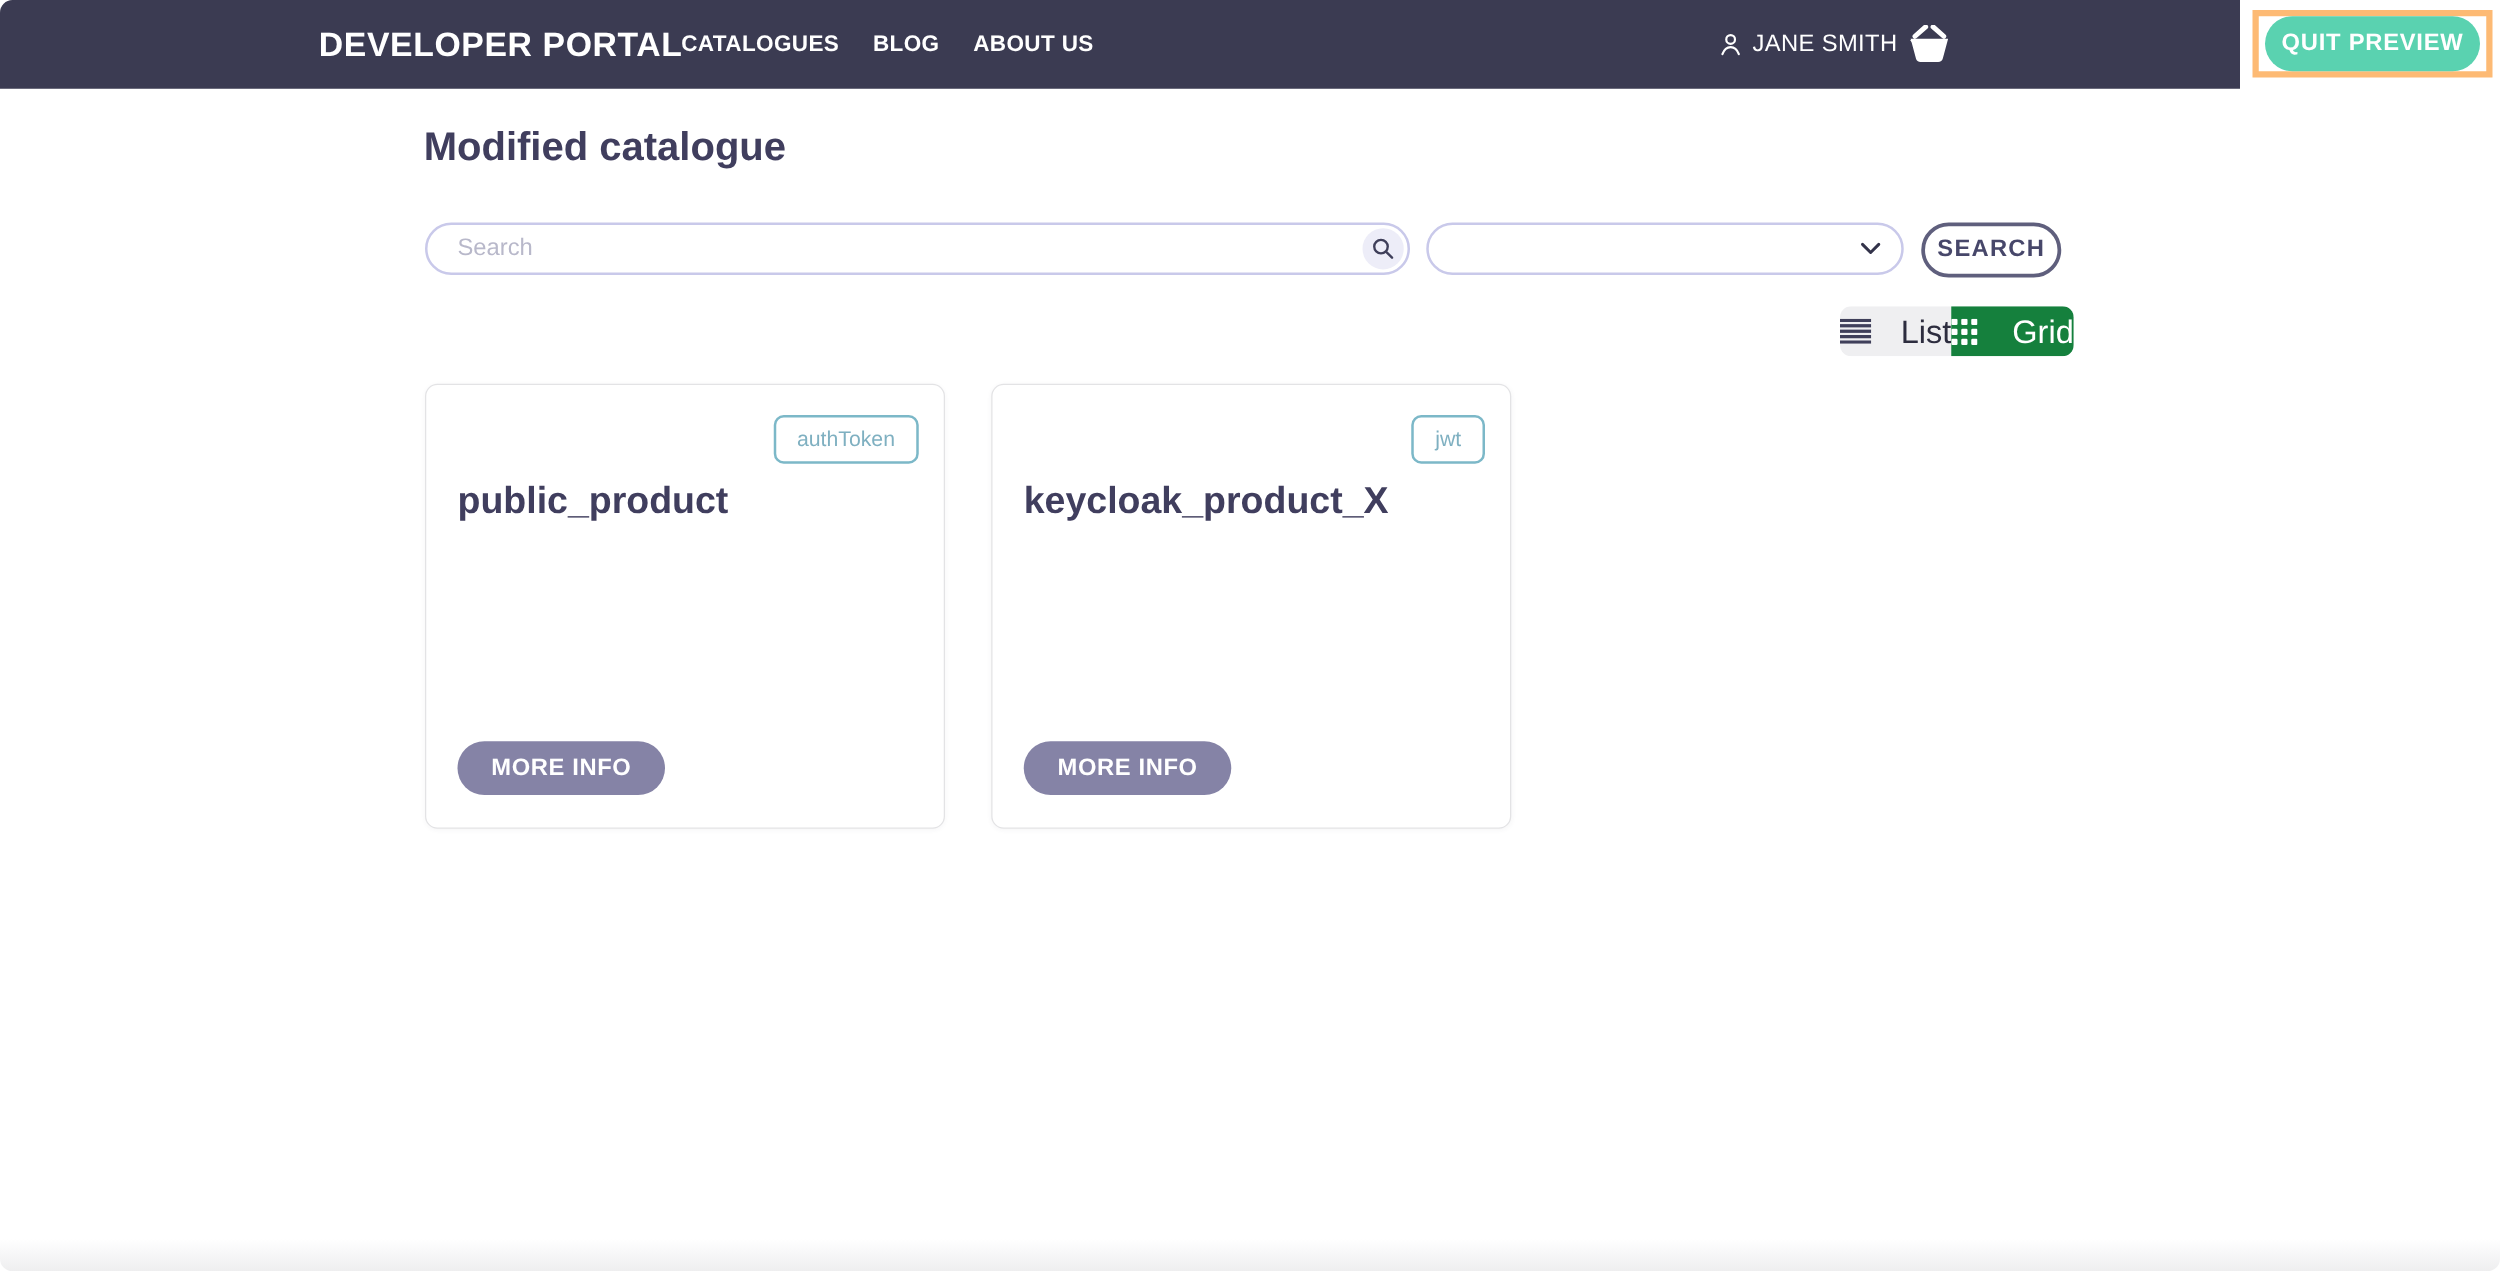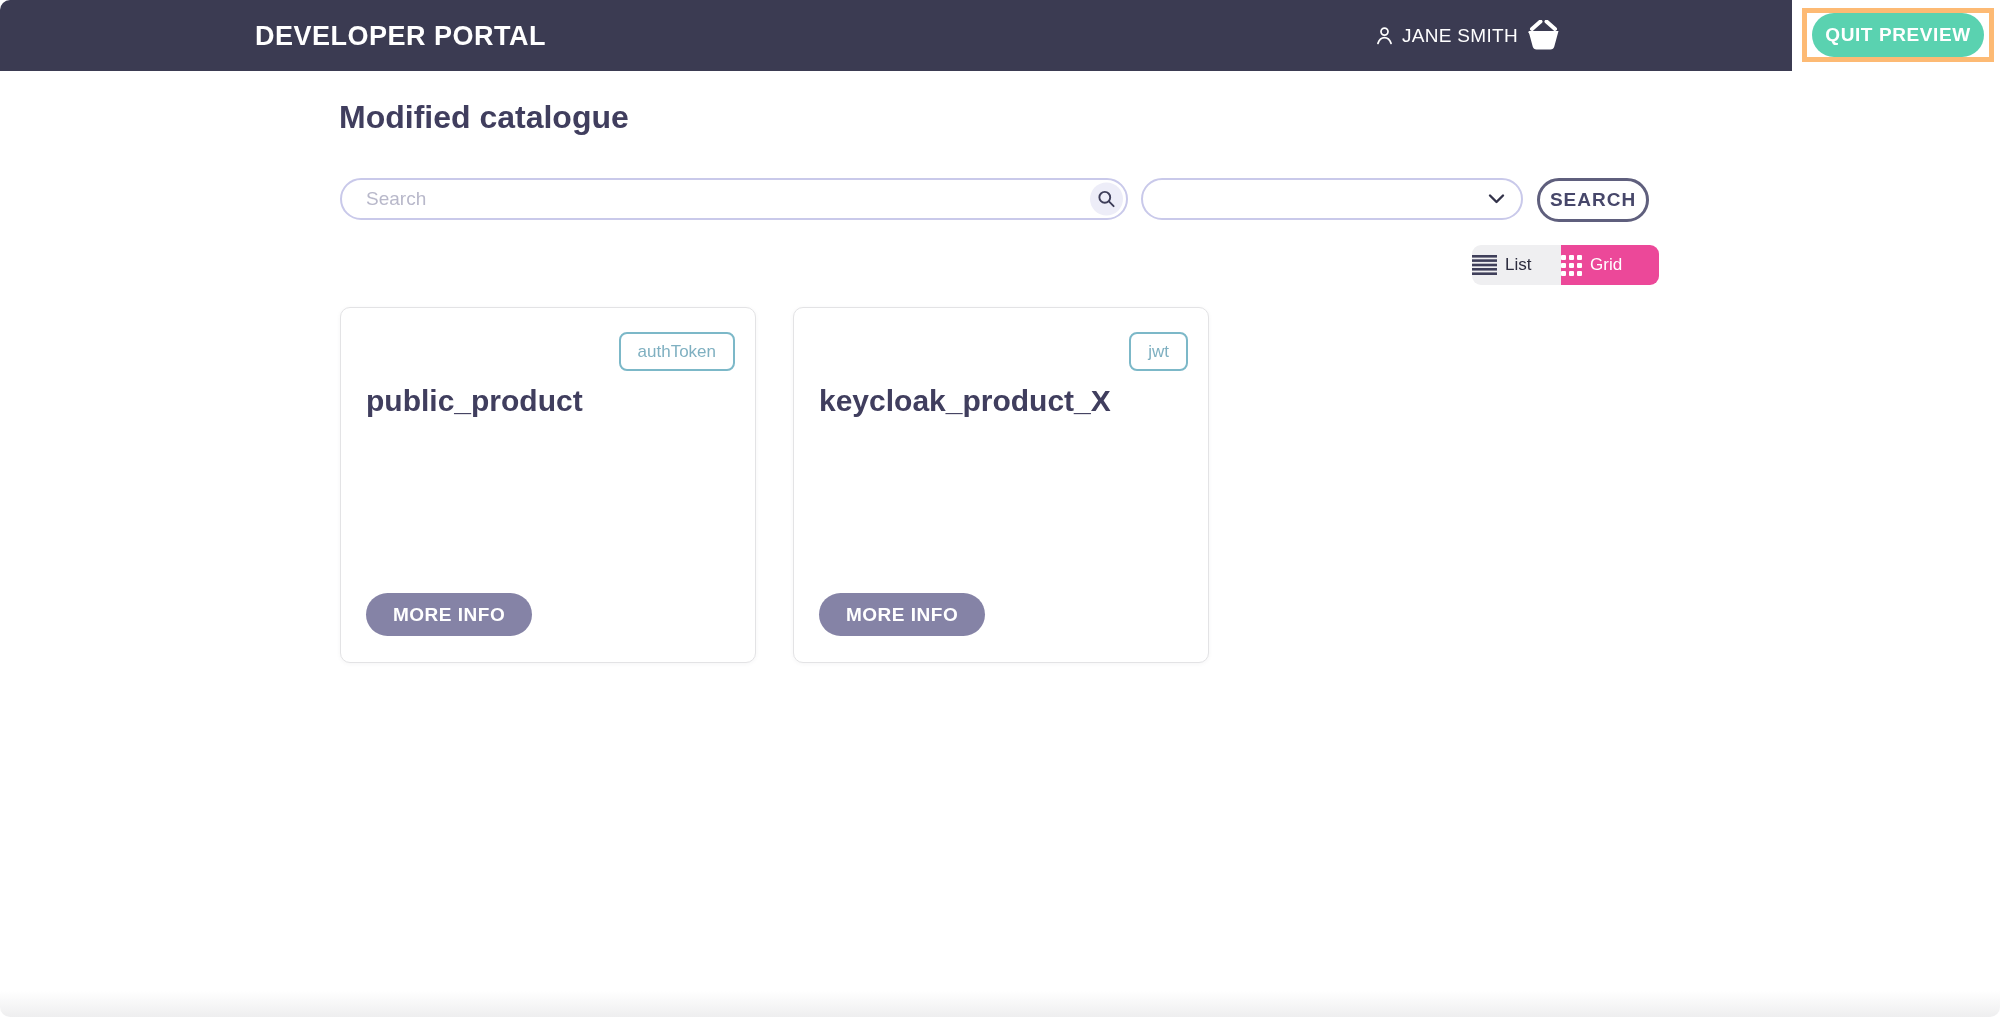--- a/index.html
+++ b/index.html
@@ -124,25 +124,25 @@
     font-family: "Liberation Sans", sans-serif;
   }
 
   
   .view-toggle {
     position: absolute; left: 1472px; top: 245px;
     height: 40px; display: flex;
     border-radius: 9px; overflow: hidden;
   }
   .toggle-seg {
-    display: flex; align-items: center; justify-content: flex-start;
-    gap: 8px; cursor: pointer; font-size: 17px;
+    display: flex; align-items: center; justify-content: space-between;
+    gap: 8px; cursor: pointer; font-size: 26px;
   }
   .toggle-list { width: 89px; background: #efeff1; color: #2d2d3f; }
-  .toggle-grid { width: 98px; background: #ec4899; color: #ffffff; }
+  .toggle-grid { width: 98px; background: #15803d; color: #ffffff; }
 
   
   .card {
     position: absolute; top: 307px;
     width: 416px; height: 356px;
     background: #ffffff;
     border: 1px solid #e3e3e5; border-radius: 10px;
     box-shadow: 0 1px 4px rgba(60,60,80,0.05);
   }
   .card-1 { left: 340px; }
@@ -176,20 +176,25 @@
   }
 </style>
 </head>
 <body>
 
 <div class="screen">
 
   <header class="topbar">
     <div class="brand">DEVELOPER PORTAL</div>
 
+    <nav class="nav">
+      <span class="nav-item">CATALOGUES</span>
+      <span class="nav-item">BLOG</span>
+      <span class="nav-item">ABOUT US</span>
+    </nav>
 
     <div class="user-area">
       <span style="display:flex;">
         <svg width="21" height="21" viewBox="0 0 24 24" fill="none" stroke="#ffffff" stroke-width="2" stroke-linecap="round">
           <circle cx="12" cy="7.5" r="4"></circle>
           <path d="M4.5 21c1.6-4.4 4.3-6.5 7.5-6.5s5.9 2.1 7.5 6.5"></path>
         </svg>
       </span>
       <span class="user-name">JANE SMITH</span>
       <span class="caret-down"></span>

